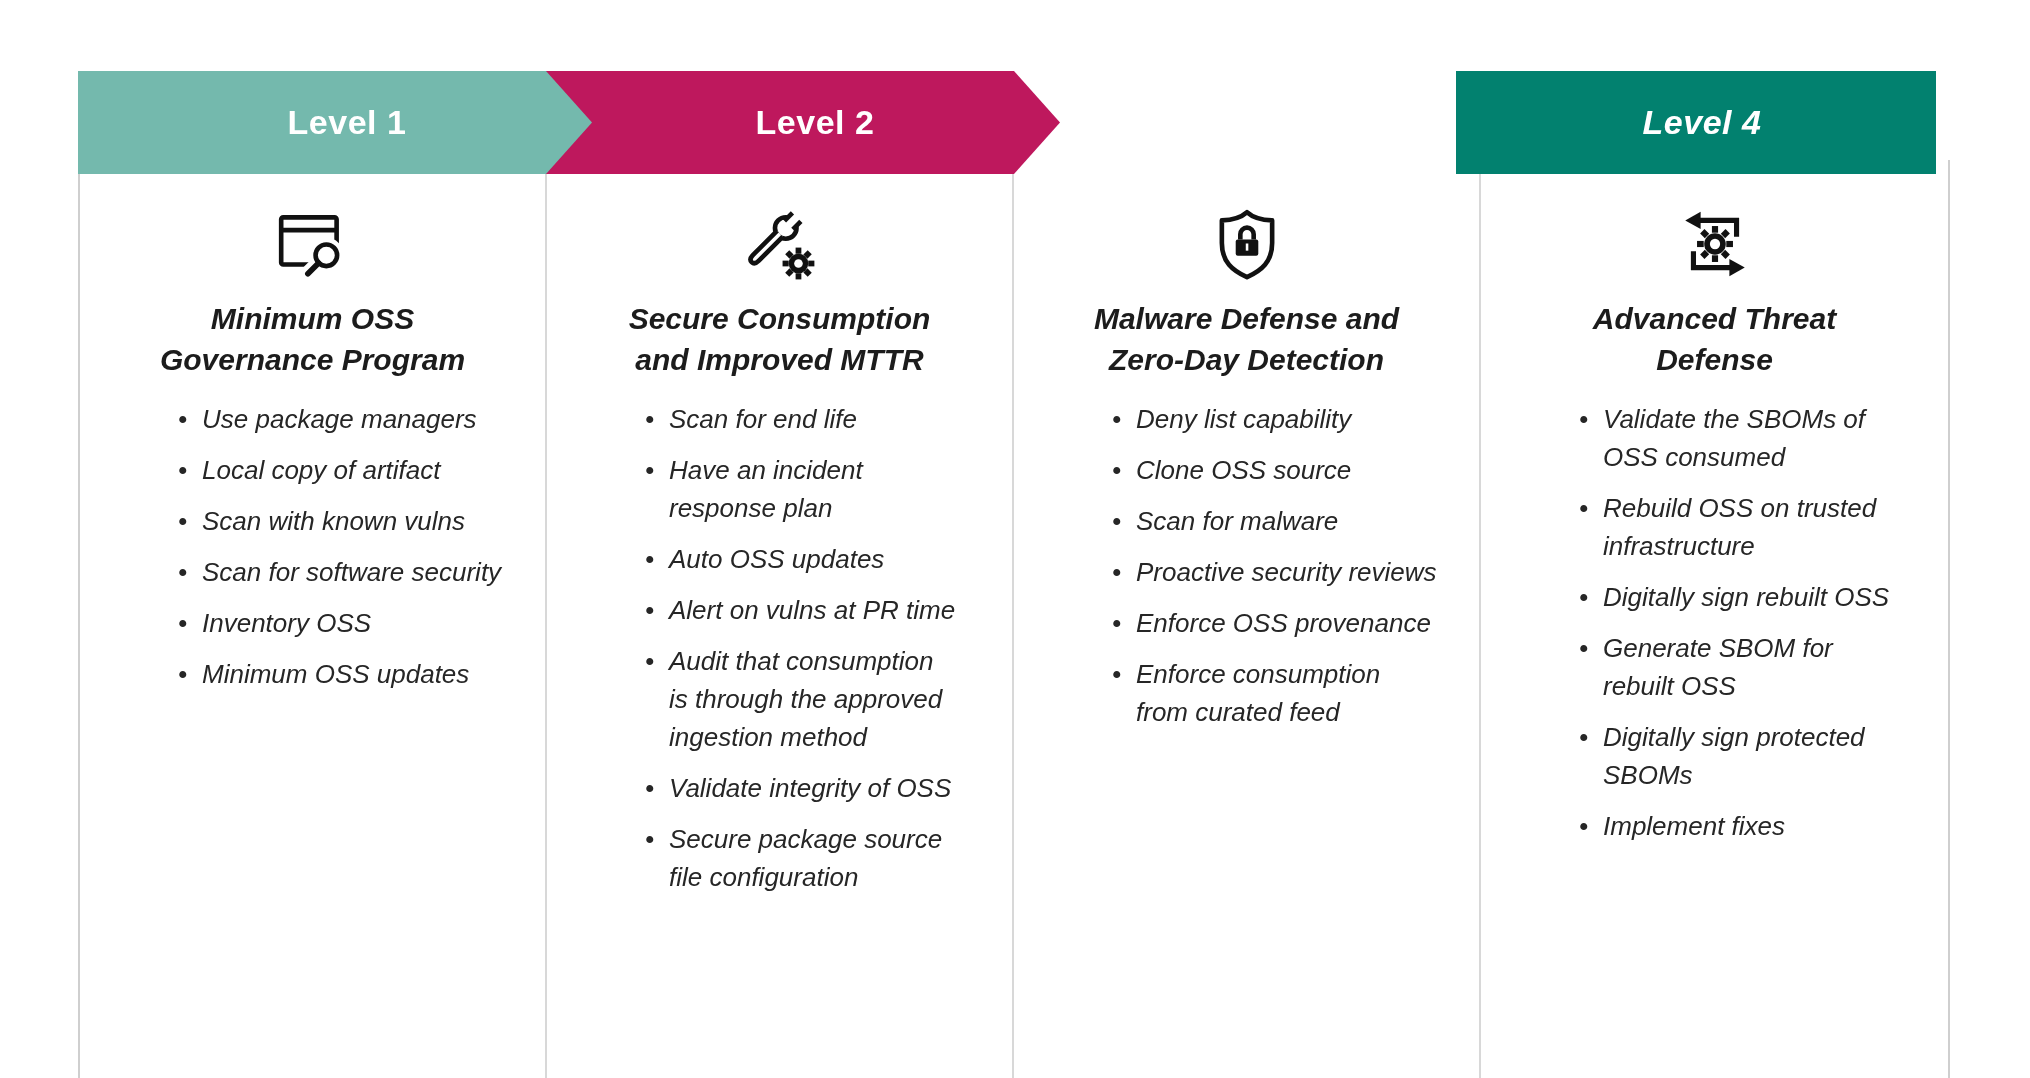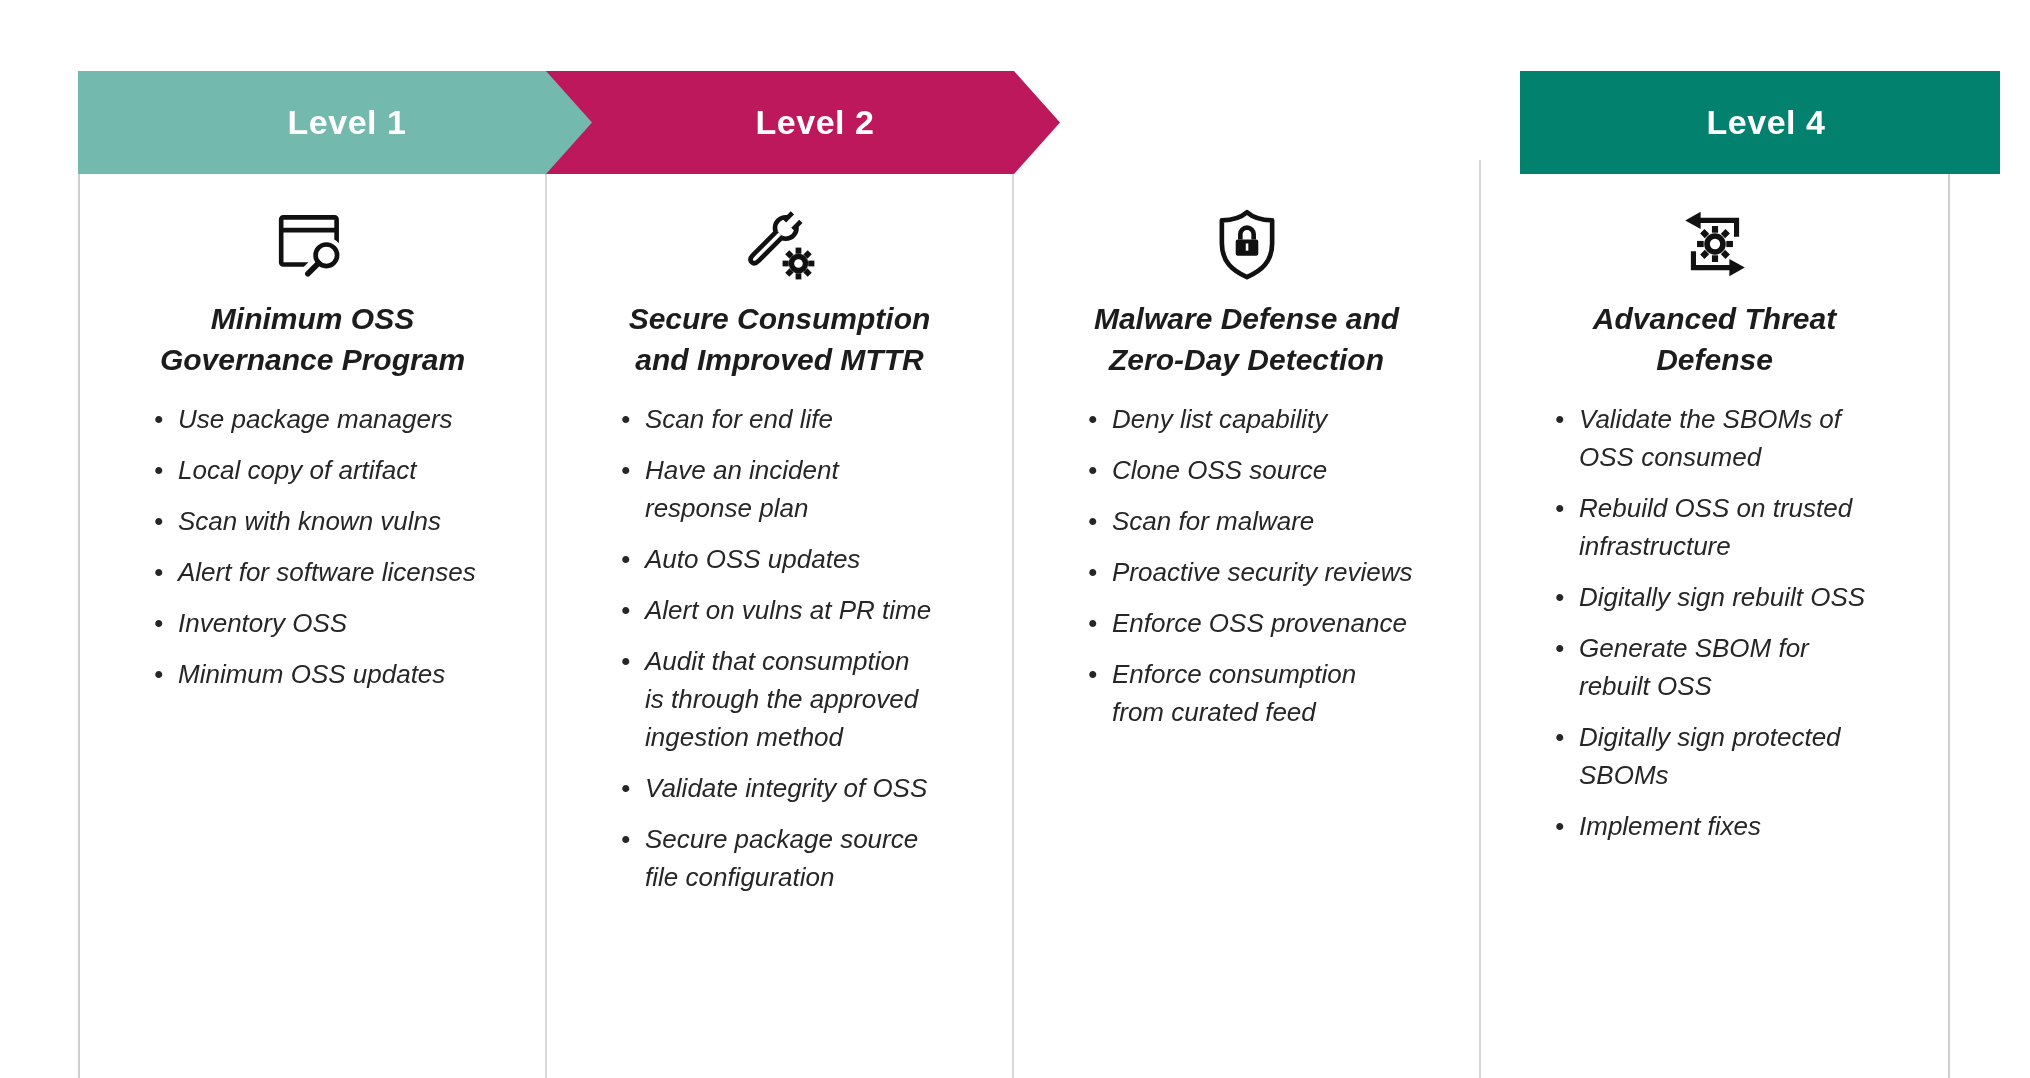--- a/index.html
+++ b/index.html
@@ -30,21 +30,21 @@
     letter-spacing: 0.5px;
   }
   .seg-arrow { 
     width: 514px;
     clip-path: polygon(0 0, 468px 0, 514px 50%, 468px 100%, 0 100%);
   }
   .seg-flat { width: 468px; } 
   .seg-0 { left: 78px;   z-index: 4; }
   .seg-1 { left: 546px;  z-index: 3; }
   .seg-2 { left: 1014px; z-index: 2; }
-  .seg-3 { left: 1520px; z-index: 1; }
+  .seg-3 { left: 1456px; z-index: 1; font-style: italic; }
 
   
   .content {
     position: absolute;
     left: 78px;
     top: 160px;
     width: 1872px;
     height: 957px;
     box-sizing: border-box;
     border: 2px solid #cfcfcf;
@@ -72,21 +72,21 @@
     text-align: center;
     font-size: 30px;
     font-weight: 700;
     line-height: 41px;
     color: #1c1c1c;
     white-space: pre-line;
   }
   ul.bullets {
     list-style: none;
     margin: 20px 0 0 0;
-    padding: 0 14px 0 72px;
+    padding: 0 14px 0 96px;
   }
   ul.bullets li {
     position: relative;
     padding-left: 26px;
     margin-bottom: 13px;
     font-size: 26px;
     line-height: 38px;
     color: #262626;
     white-space: pre-line;
   }
@@ -128,21 +128,21 @@
           <line x1="43.5" y1="56.5" x2="33" y2="67" stroke="#111" stroke-width="5.5" stroke-linecap="round"></line>
         </svg>
       </div>
       <h3 class="col-title">Minimum OSS
 Governance Program</h3>
       <ul class="bullets">
 
       <li>Use package managers</li>
           <li>Local copy of artifact</li>
           <li>Scan with known vulns</li>
-          <li>Alert for software licenses</li>
+          <li>Scan for software security</li>
           <li>Inventory OSS</li>
           <li>Minimum OSS updates</li>
         </ul>
     </section>
 
     <section class="col">
       <div class="icon-wrap">
         <svg width="78" height="78" viewBox="0 0 76 76">
           <g transform="rotate(45 33 33)">
             <circle class="stroke" cx="33" cy="18" r="10.5"></circle>

